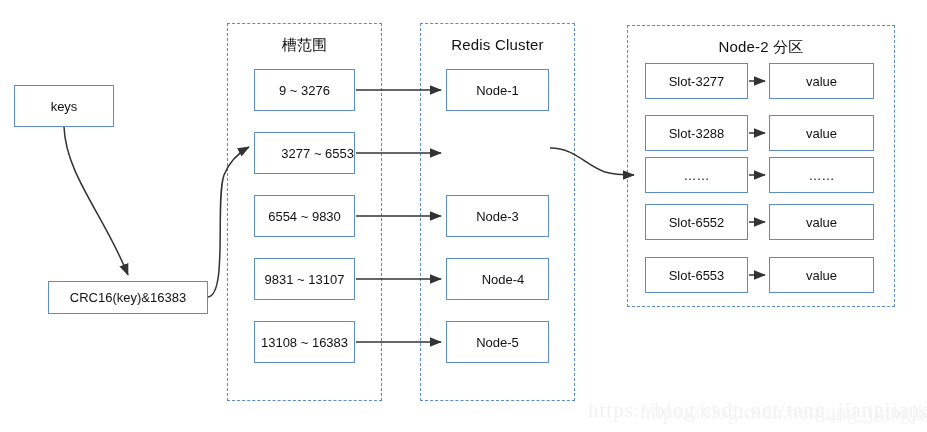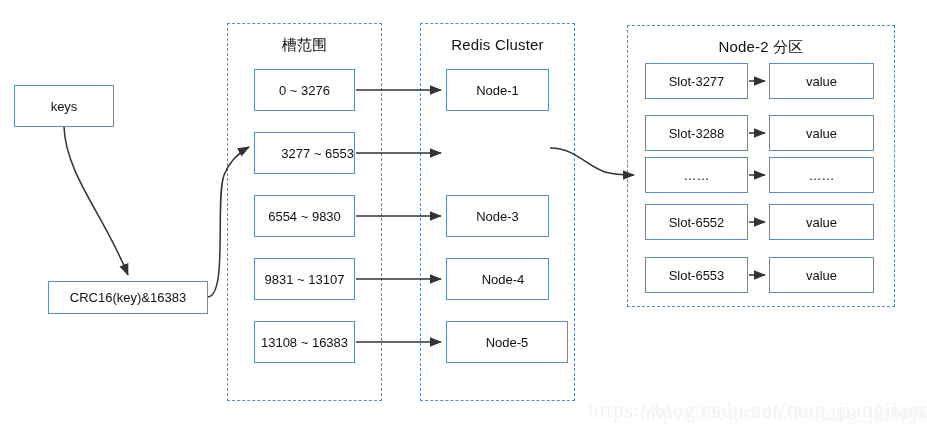--- a/index.html
+++ b/index.html
@@ -80,21 +80,21 @@
 
   <div class="node-box" style="left:48px; top:281px; width:160px; height:33px;">
     <span>CRC16(key)&amp;16383</span>
   </div>
 
   <div class="panel" style="left:227px; top:23px; width:155px; height:378px;">
     <div class="panel-title">槽范围</div>
   </div>
 
   <div class="node-box" style="left:254px; top:69px; width:101px; height:42px;">
-    <span>0 ~ 3276</span>
+    <span>9 ~ 3276</span>
   </div>
   <div class="node-box" style="left:254px; top:132px; width:101px; height:42px;justify-content:flex-end;">
     <span>3277 ~ 6553</span>
   </div>
   <div class="node-box" style="left:254px; top:195px; width:101px; height:42px;">
     <span>6554 ~ 9830</span>
   </div>
   <div class="node-box" style="left:254px; top:258px; width:101px; height:42px;">
     <span>9831 ~ 13107</span>
   </div>
@@ -108,21 +108,21 @@
 
   <div class="node-box" style="left:446px; top:69px; width:103px; height:42px;">
     <span>Node-1</span>
   </div>
   <div class="node-box" style="left:446px; top:195px; width:103px; height:42px;">
     <span>Node-3</span>
   </div>
   <div class="node-box" style="left:446px; top:258px; width:103px; height:42px;padding-left:11px;">
     <span>Node-4</span>
   </div>
-  <div class="node-box" style="left:446px; top:321px; width:122px; height:42px;">
+  <div class="node-box" style="left:446px; top:321px; width:103px; height:42px;">
     <span>Node-5</span>
   </div>
 
   <div class="panel" style="left:627px; top:25px; width:268px; height:282px;">
     <div class="panel-title">Node-2 分区</div>
   </div>
 
   <div class="node-box" style="left:645px; top:63px; width:103px; height:36px;">
     <span>Slot-3277</span>
   </div>

